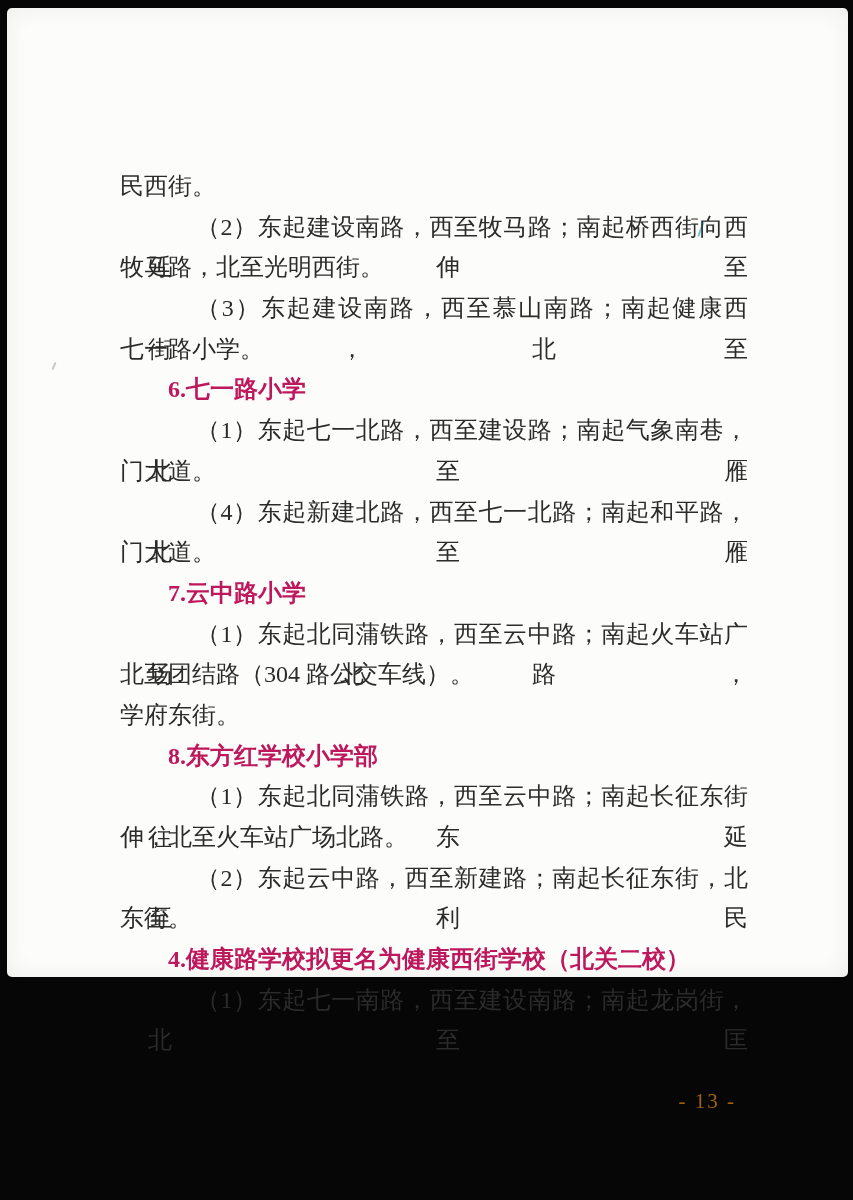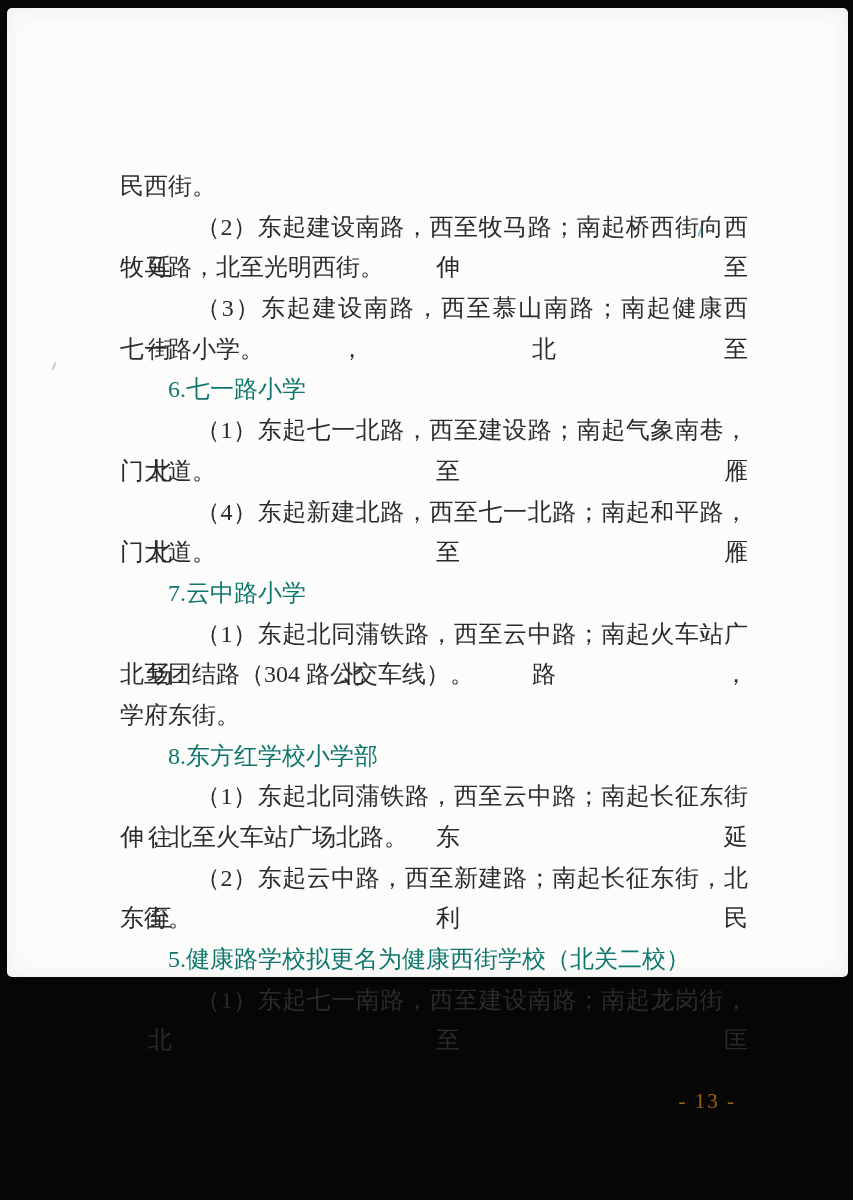--- a/index.html
+++ b/index.html
@@ -34,23 +34,23 @@
     height: 40.7px;
     text-align: left;
   }
   .line.ind { text-indent: 2em; margin-left: 28px; }
   .line.jf {
     text-align: justify;
     text-align-last: justify;
     text-justify: inter-character;
   }
   .line.hd {
-    font-weight: 400;
+    font-weight: 700;
     text-indent: 2em;
-    color: #0f766e;
+    color: #be185d;
   }
   .pagenum {
     position: absolute;
     top: 1082px;
     right: 112px;
     font-size: 21px;
     line-height: 22px;
     letter-spacing: 2px;
     color: #a16207;
   }
@@ -95,19 +95,19 @@
       <div class="line">门大道。</div>
       <div class="line hd">7.云中路小学</div>
       <div class="line ind jf">（1）东起北同蒲铁路，西至云中路；南起火车站广场北路，</div>
       <div class="line">北至团结路（304 路公交车线）。</div>
       <div class="line">学府东街。</div>
       <div class="line hd">8.东方红学校小学部</div>
       <div class="line ind jf">（1）东起北同蒲铁路，西至云中路；南起长征东街往东延</div>
       <div class="line">伸，北至火车站广场北路。</div>
       <div class="line ind jf">（2）东起云中路，西至新建路；南起长征东街，北至利民</div>
       <div class="line">东街。</div>
-      <div class="line hd">5.健康路学校拟更名为健康西街学校（北关二校）</div>
+      <div class="line hd">4.健康路学校拟更名为健康西街学校（北关二校）</div>
       <div class="line ind jf">（1）东起七一南路，西至建设南路；南起龙岗街，北至匡</div>
     </div>
 
     <div class="pagenum">- 13 -</div>
   </div>
 </div>
 
 </body></html>

